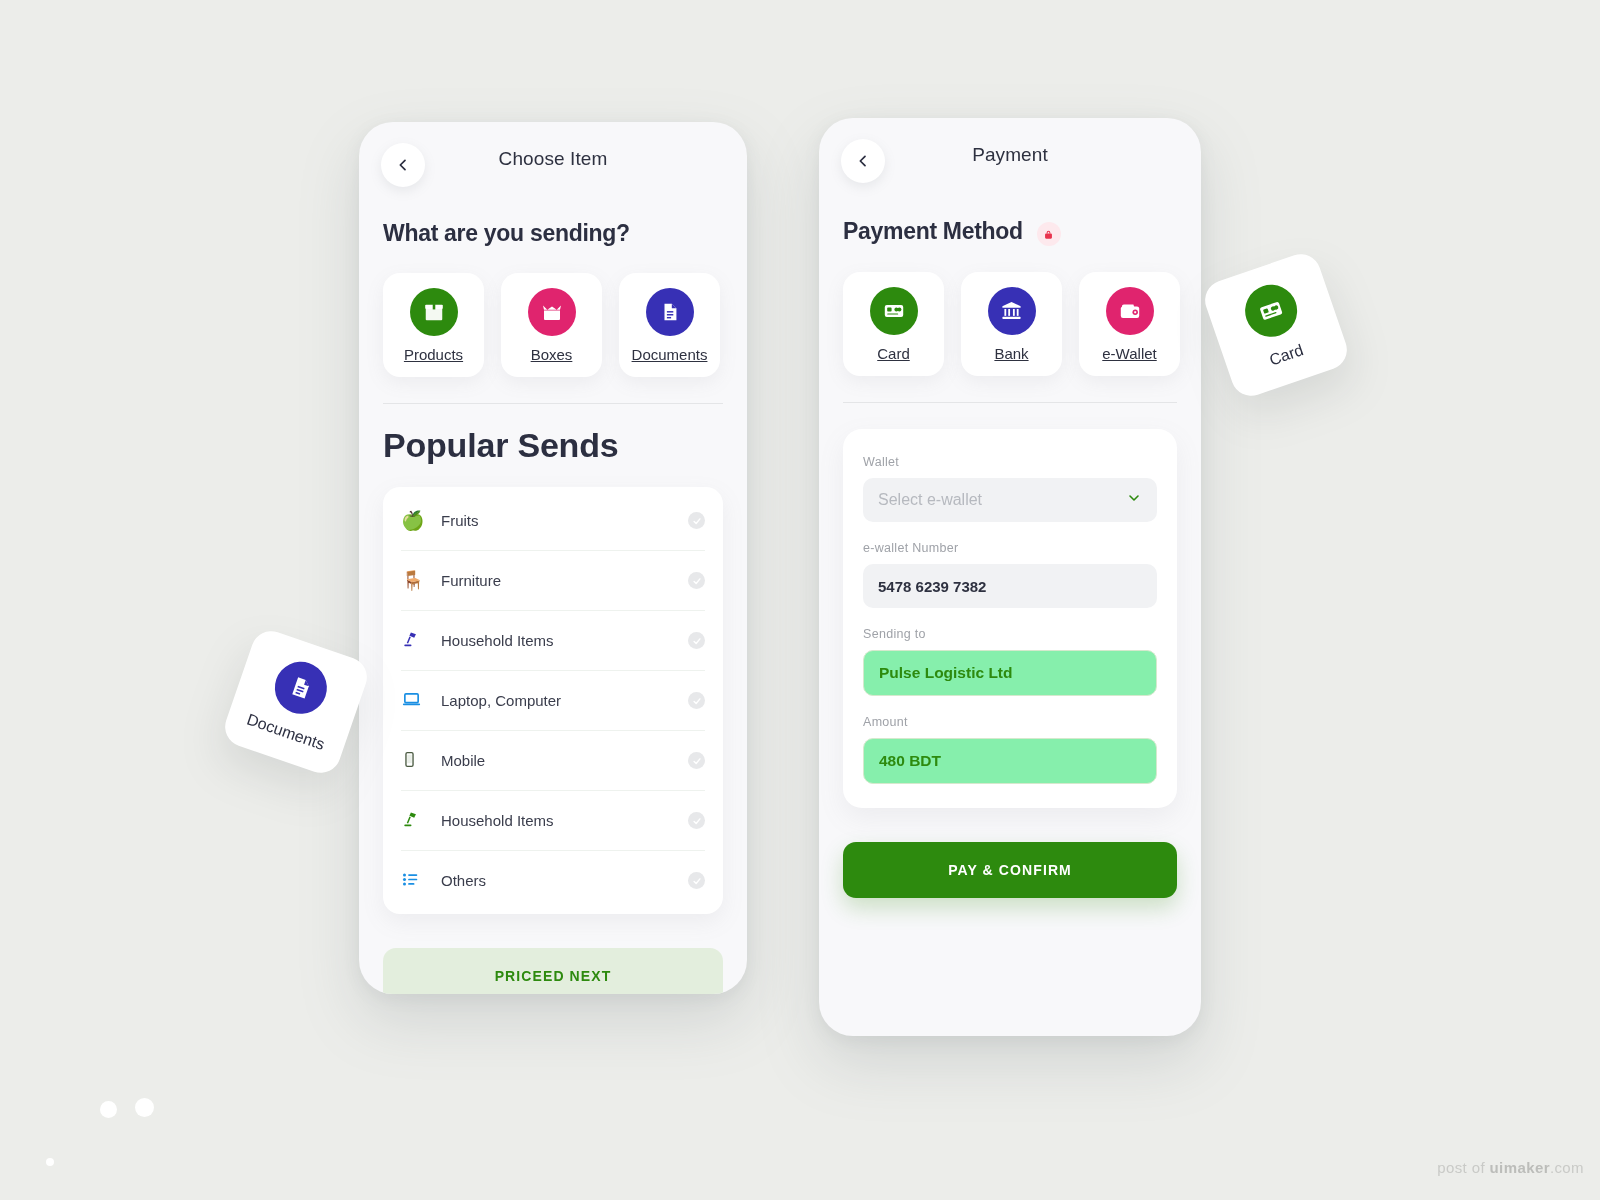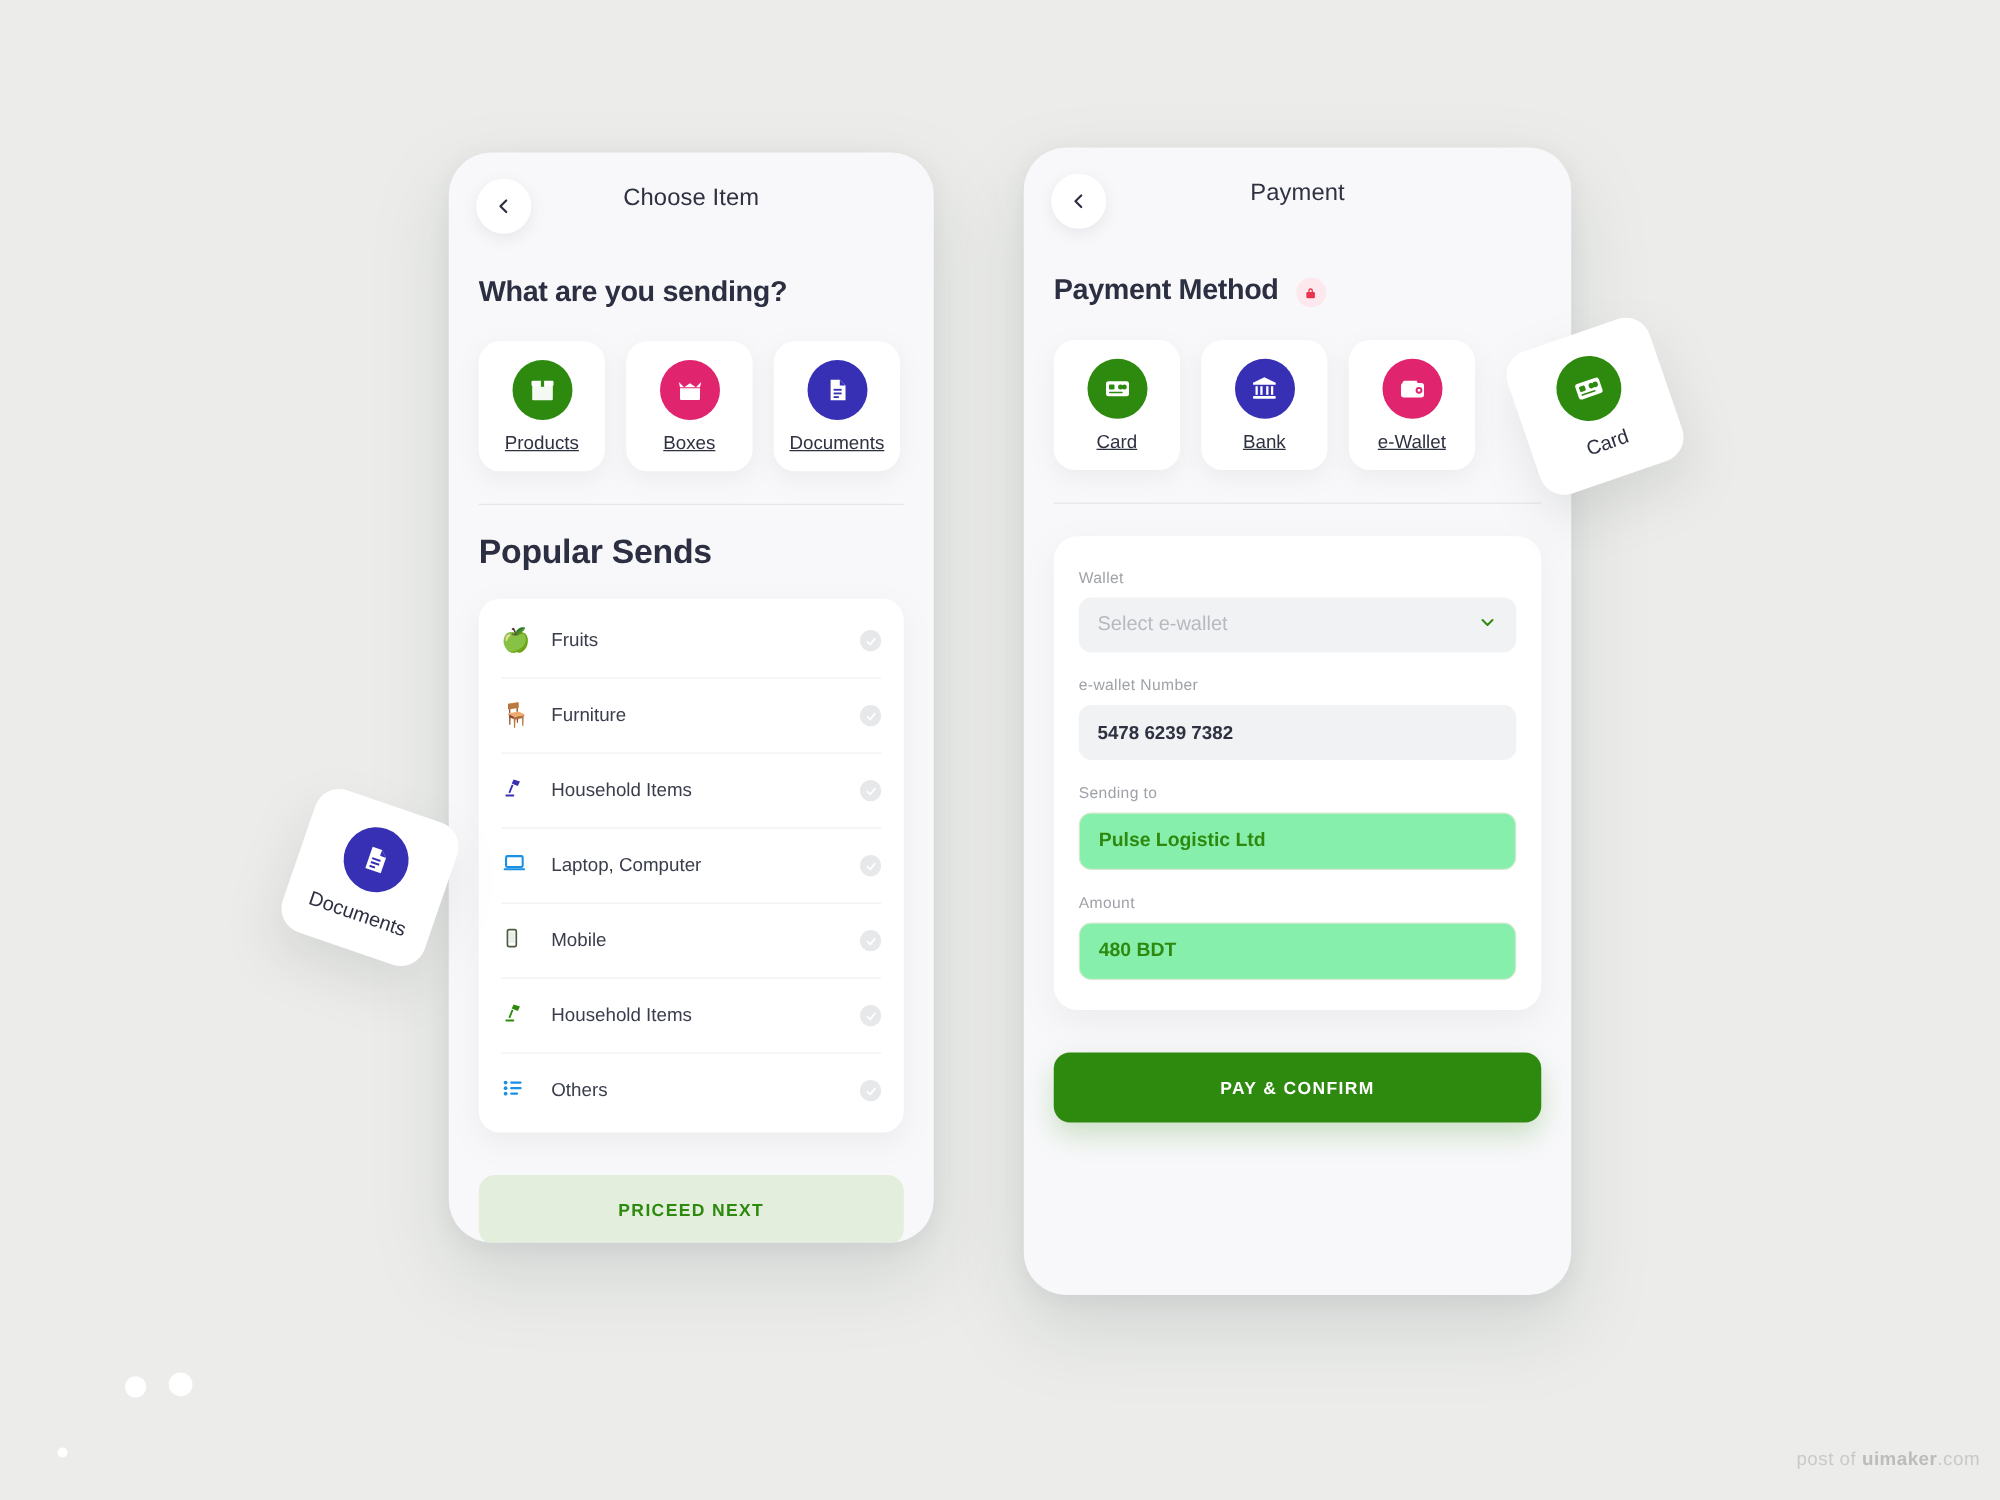--- a/index.html
+++ b/index.html
@@ -26,21 +26,21 @@
 
   
   .phone{
     position:absolute;
     background:#f8f8fa;
     border-radius:34px;
     box-shadow:0 26px 60px rgba(120,126,130,.22), 0 4px 16px rgba(120,126,130,.10);
     overflow:hidden;
   }
   .phone-left{left:359px;top:122px;width:388px;height:872px;}
-  .phone-right{left:819px;top:118px;width:438px;height:918px;}
+  .phone-right{left:819px;top:118px;width:382px;height:918px;}
 
   .phone-inner{position:absolute;inset:0;}
 
   
   .appbar{position:relative;height:86px;}
   .back-btn{
     position:absolute;left:22px;top:21px;width:44px;height:44px;border-radius:50%;
     background:#fff;box-shadow:0 4px 12px rgba(130,136,140,.14);
     display:flex;align-items:center;justify-content:center;cursor:pointer;
   }
@@ -75,21 +75,21 @@
     display:flex;align-items:center;justify-content:center;margin-bottom:10px;
   }
   .tile .tile-label{font-size:15px;color:#2e3140;text-decoration:underline;}
   .c-green{background:#2d8a0e;}
   .c-pink{background:#e0246e;}
   .c-indigo{background:#3730b5;}
 
   .divider{height:1px;background:#e4e5e7;margin:26px 24px 0 24px;}
 
   .section-title{
-    margin:22px 0 0 24px;font-size:27px;font-weight:700;color:#2c2f41;letter-spacing:-.2px;
+    margin:22px 0 0 24px;font-size:34px;font-weight:700;color:#2c2f41;letter-spacing:-.2px;
   }
 
   
   .list-card{
     margin:22px 24px 0 24px;background:#fff;border-radius:17px;
     box-shadow:0 8px 22px rgba(133,138,143,.10);
     padding:4px 0;
   }
   .list-row{
     display:flex;align-items:center;height:59px;

